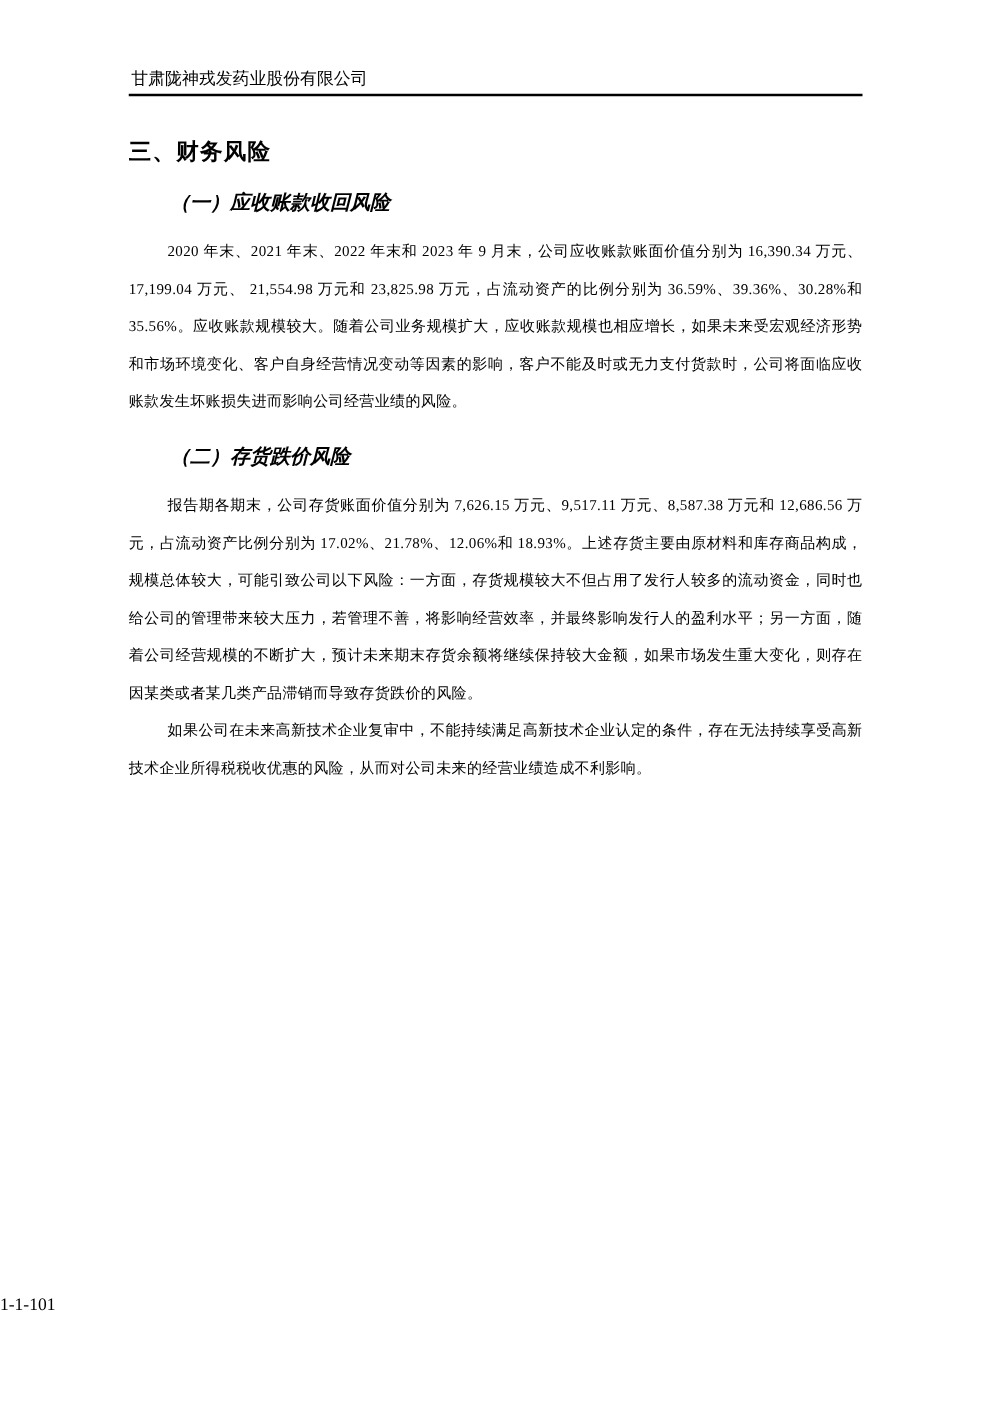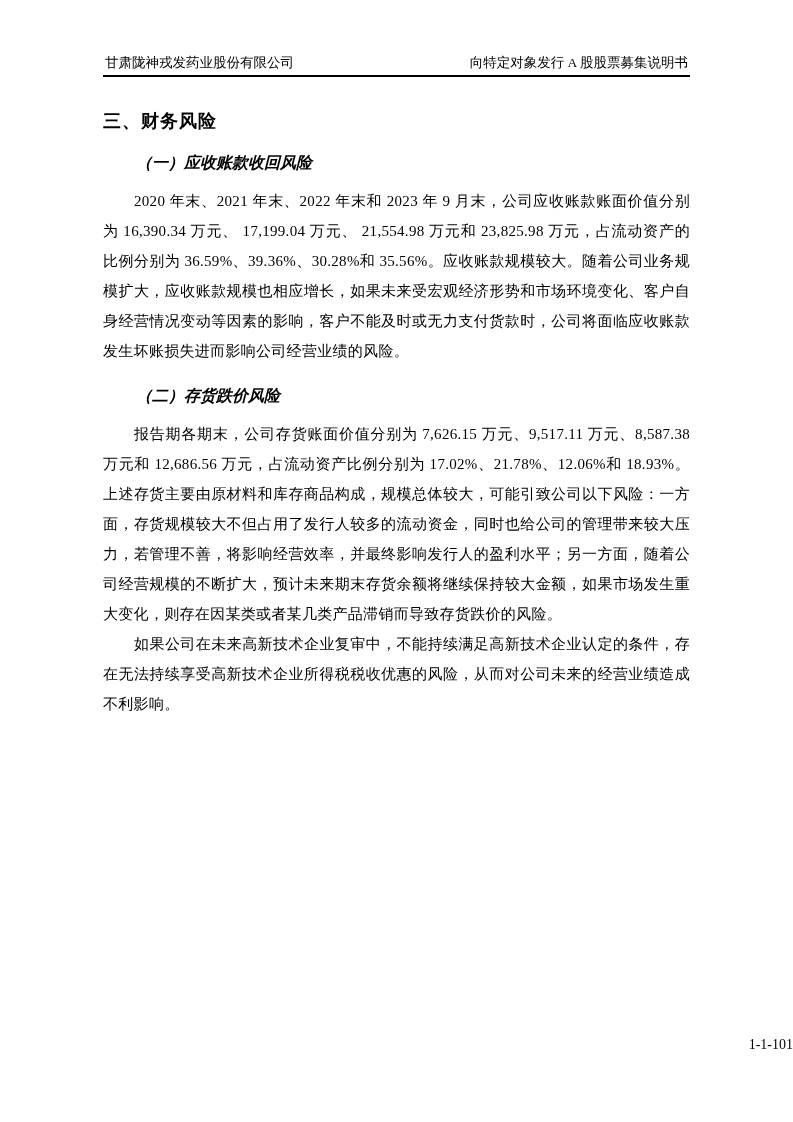--- a/index.html
+++ b/index.html
@@ -44,49 +44,48 @@
     font-family: "Liberation Sans", "DejaVu Sans", sans-serif;
     font-weight: 700;
     font-size: 16px;
     line-height: 20px;
     margin: 20px 0 13px 0;
     padding-left: 33px;
     font-style: italic;
   }
   .para {
     font-family: "Liberation Serif", "DejaVu Serif", serif;
-    font-size: 15px;
+    font-size: 12px;
     line-height: 30px;
     text-align: justify;
     text-align-last: left;
     text-indent: 31px;
     margin: 0;
     letter-spacing: 0.3px;
   }
   .para + .para {
   }
   .page-footer {
     position: absolute;
     left: 0;
     right: 0;
     top: 1036px;
-    text-align: right;
+    text-align: left;
     font-family: "Liberation Serif", "DejaVu Serif", serif;
     font-size: 14px;
     line-height: 17px;
   }
 </style>
 </head>
 <body>
 
 <div class="page">
 
   <div class="page-header">
     <span>甘肃陇神戎发药业股份有限公司</span>
-    <span>向特定对象发行 A 股股票募集说明书</span>
   </div>
   <div class="header-divider"></div>
 
   <h1 class="doc-title">三、财务风险</h1>
 
   <h2 class="section-heading">（一）应收账款收回风险</h2>
   <p class="para">2020 年末、2021 年末、2022 年末和 2023 年 9 月末，公司应收账款账面价值分别为 16,390.34 万元、 17,199.04 万元、 21,554.98 万元和 23,825.98 万元，占流动资产的比例分别为 36.59%、39.36%、30.28%和 35.56%。应收账款规模较大。随着公司业务规模扩大，应收账款规模也相应增长，如果未来受宏观经济形势和市场环境变化、客户自身经营情况变动等因素的影响，客户不能及时或无力支付货款时，公司将面临应收账款发生坏账损失进而影响公司经营业绩的风险。</p>
 
   <h2 class="section-heading">（二）存货跌价风险</h2>
   <p class="para">报告期各期末，公司存货账面价值分别为 7,626.15 万元、9,517.11 万元、8,587.38 万元和 12,686.56 万元，占流动资产比例分别为 17.02%、21.78%、12.06%和 18.93%。上述存货主要由原材料和库存商品构成，规模总体较大，可能引致公司以下风险：一方面，存货规模较大不但占用了发行人较多的流动资金，同时也给公司的管理带来较大压力，若管理不善，将影响经营效率，并最终影响发行人的盈利水平；另一方面，随着公司经营规模的不断扩大，预计未来期末存货余额将继续保持较大金额，如果市场发生重大变化，则存在因某类或者某几类产品滞销而导致存货跌价的风险。</p>

